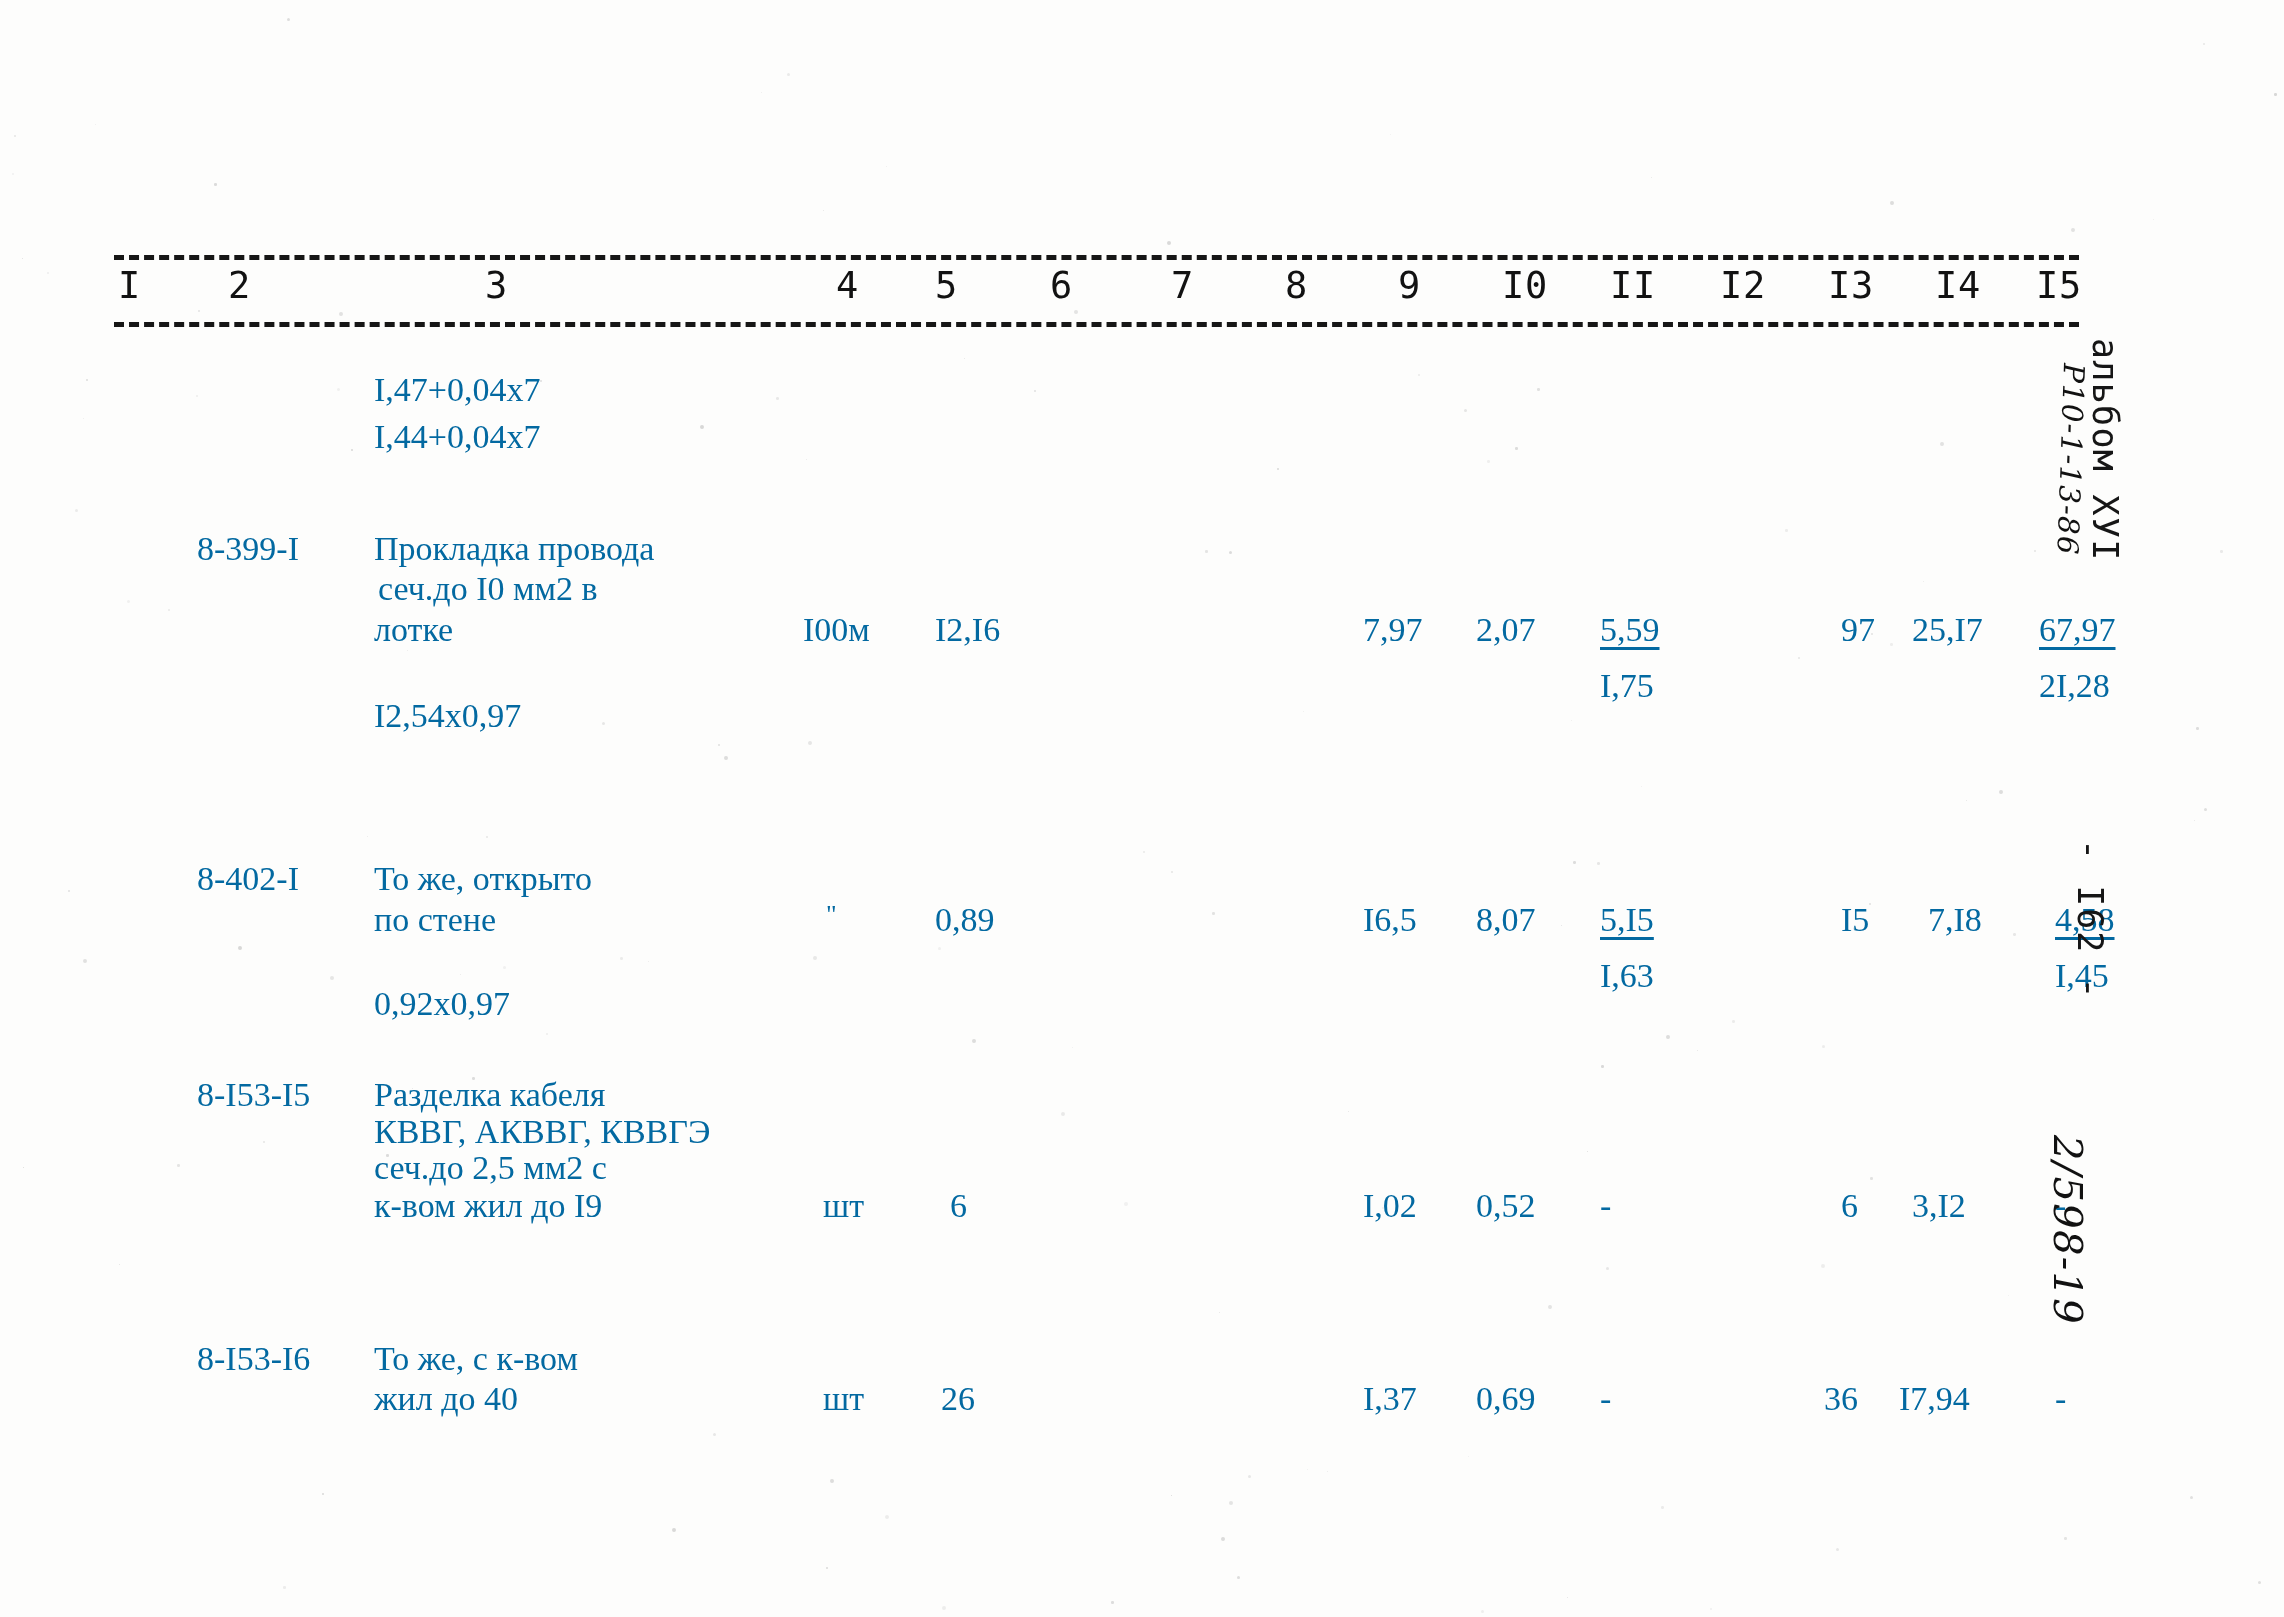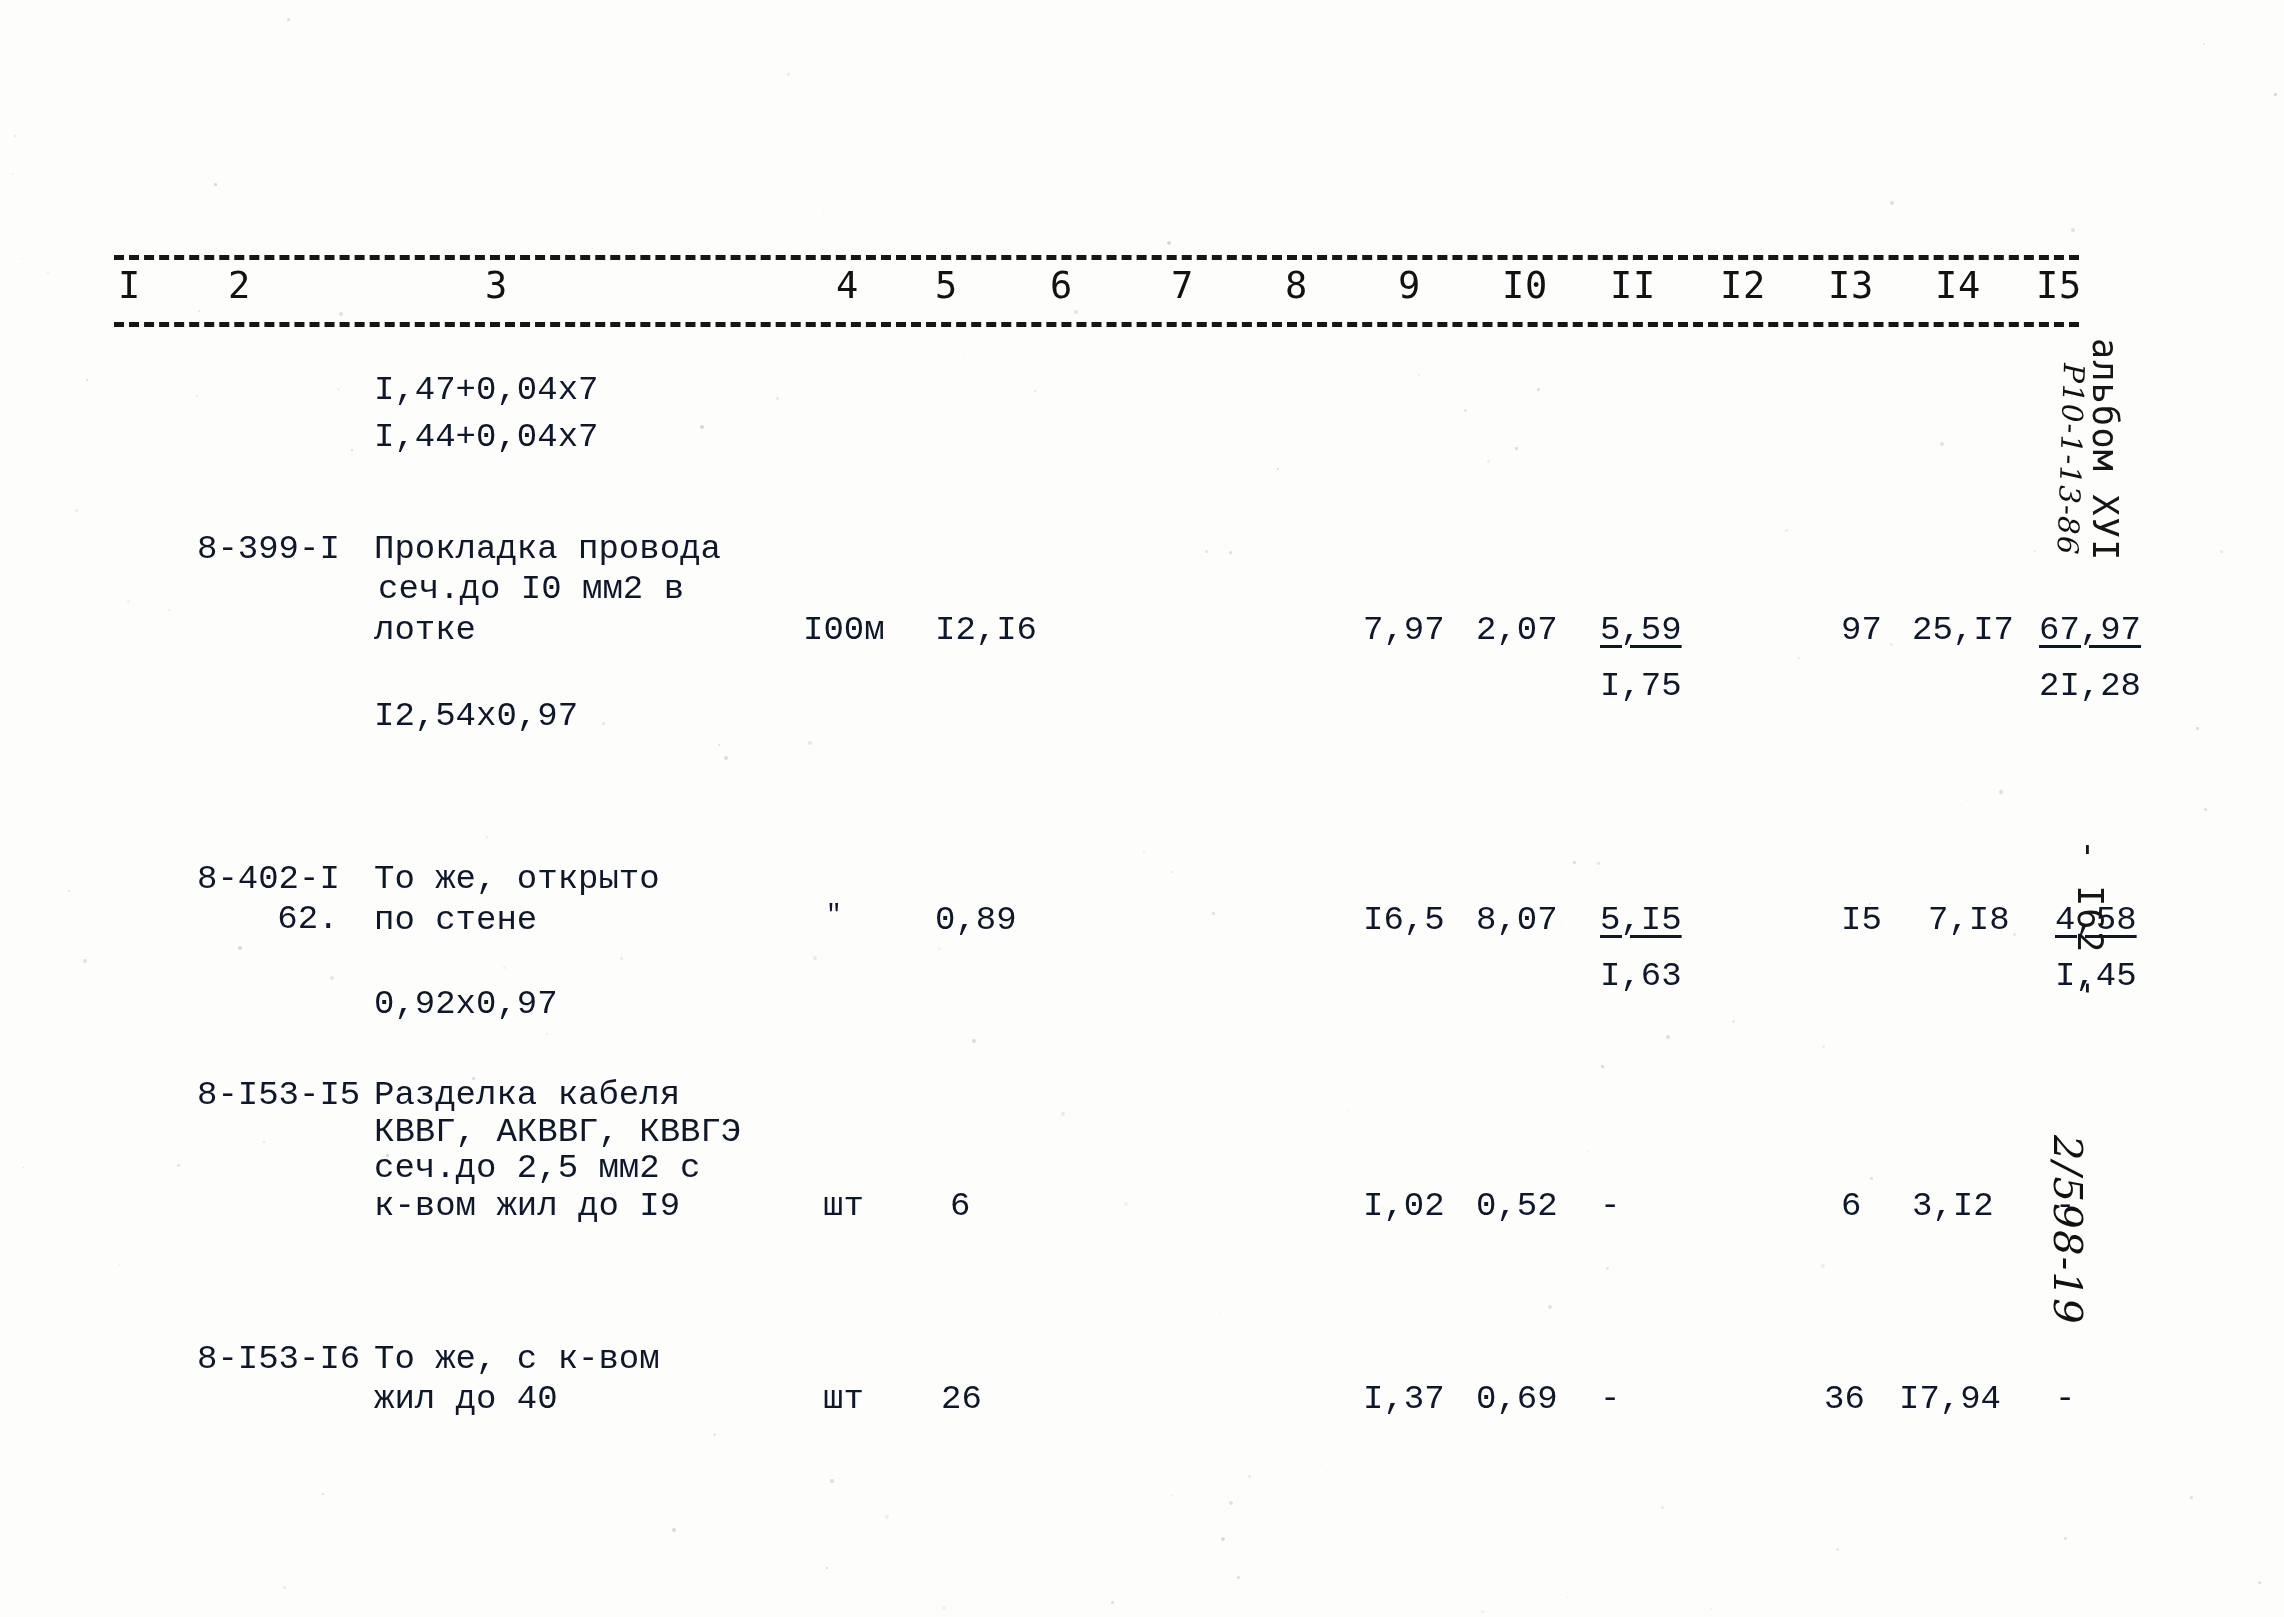--- a/index.html
+++ b/index.html
@@ -64,22 +64,22 @@
   .body {
     position: relative;
     margin-top: 6.5px;
     height: 1294px;
   }
   .cell {
     position: absolute;
     font-size: 34px;
     line-height: 40px;
     white-space: pre;
-    color: #0f172a;
-    font-family: Liberation Mono, monospace;
+    color: #0369a1;
+    font-family: Liberation Serif, serif;
   }
   .cell.u {
     text-decoration: underline;
     text-decoration-thickness: 3.3px;
     text-underline-offset: 5.9px;
   }
 
   
   .rot {
     position: absolute;
@@ -294,23 +294,20 @@
 
       <div class="cell" style="left:1249px; top:276px">7,97</div>
       <div class="cell" style="left:1362px; top:276px">2,07</div>
       <div class="cell u" style="left:1486px; top:276px">5,59</div>
       <div class="cell" style="left:1486px; top:332px">I,75</div>
       <div class="cell" style="left:1727px; top:276px">97</div>
       <div class="cell" style="left:1798px; top:276px">25,I7</div>
       <div class="cell u" style="left:1925px; top:276px">67,97</div>
       <div class="cell" style="left:1925px; top:332px">2I,28</div>
 
-      <div class="cell" style="left:0px;   top:525px">
-        <span>62.</span>
-      </div>
       <div class="cell" style="left:83px; top:525px">8-402-I</div>
       <div class="cell" style="left:260px; top:525px">То же, открыто</div>
       <div class="cell" style="left:260px; top:566px">по стене</div>
       <div class="cell" style="left:712px; top:561px; font-size:26px">"</div>
       <div class="cell" style="left:821px; top:566px">0,89</div>
       <div class="cell" style="left:260px; top:650px">0,92х0,97</div>
 
       <div class="cell" style="left:1249px; top:566px">I6,5</div>
       <div class="cell" style="left:1362px; top:566px">8,07</div>
       <div class="cell u" style="left:1486px; top:566px">5,I5</div>

